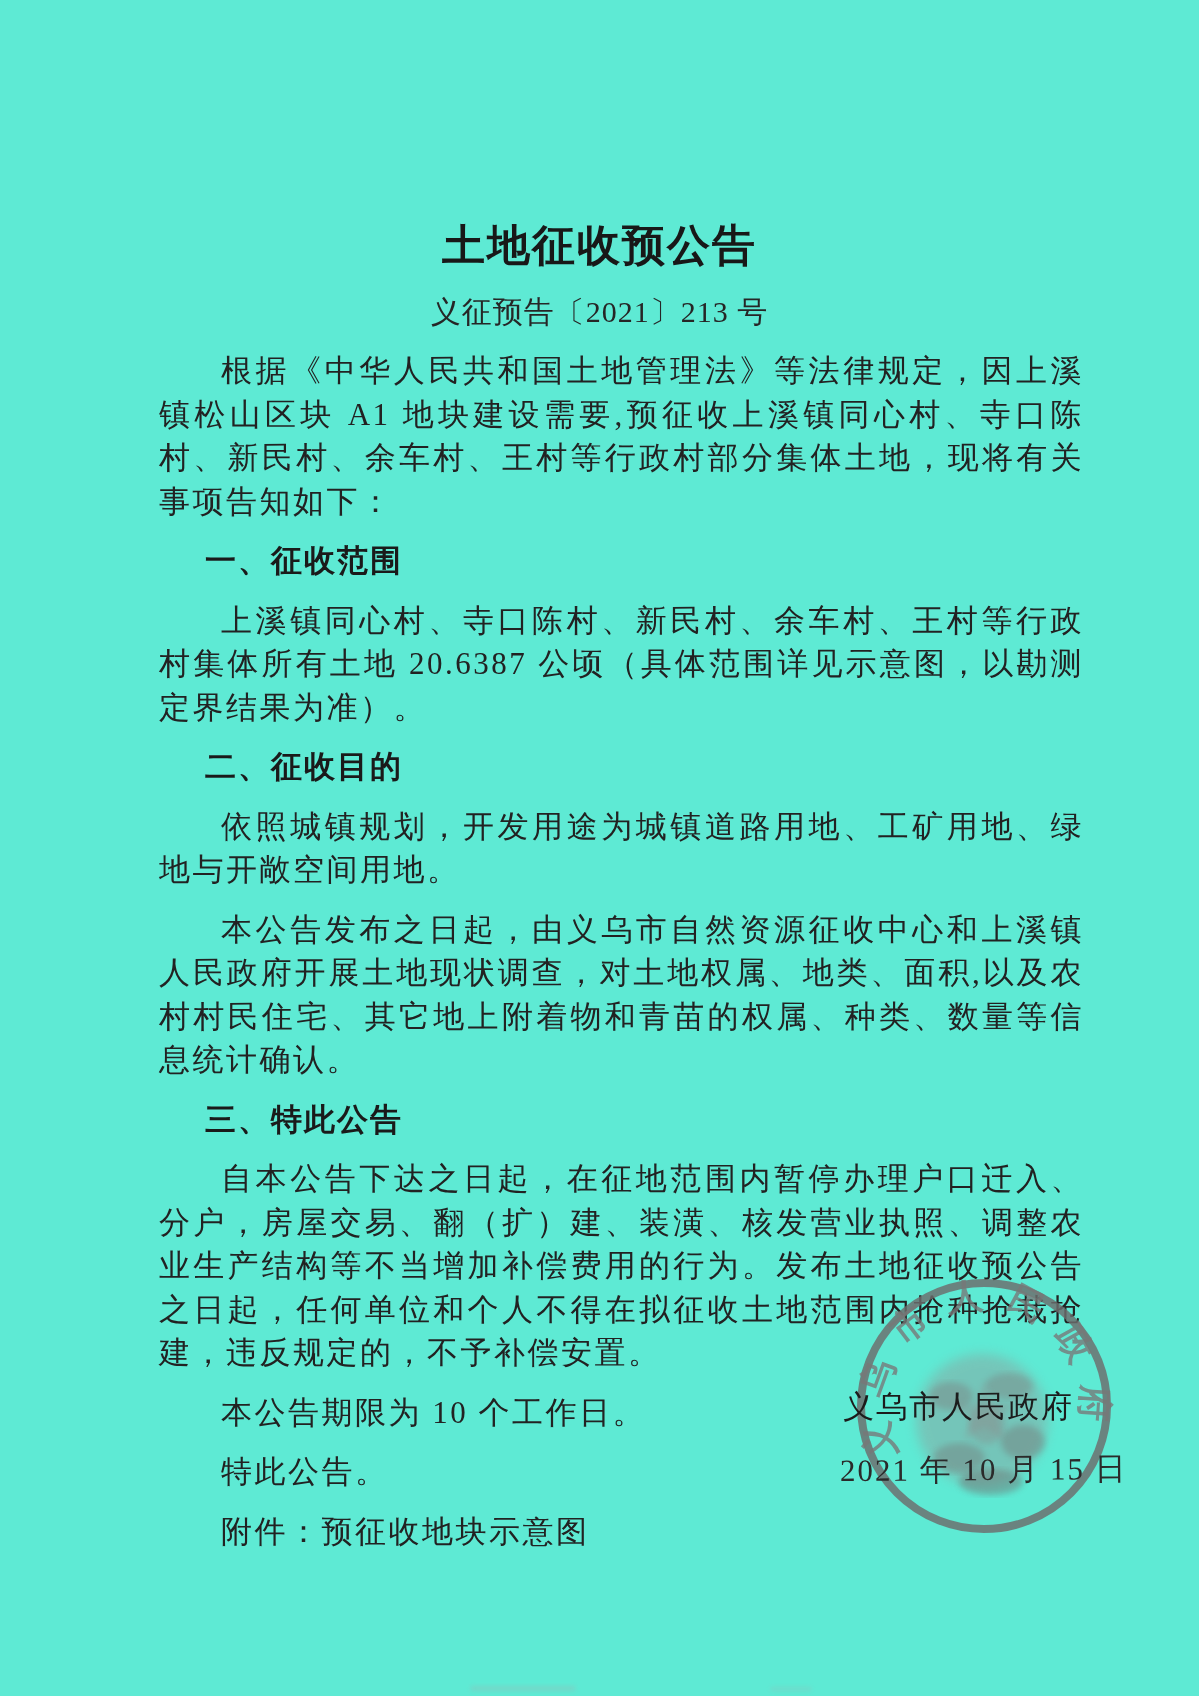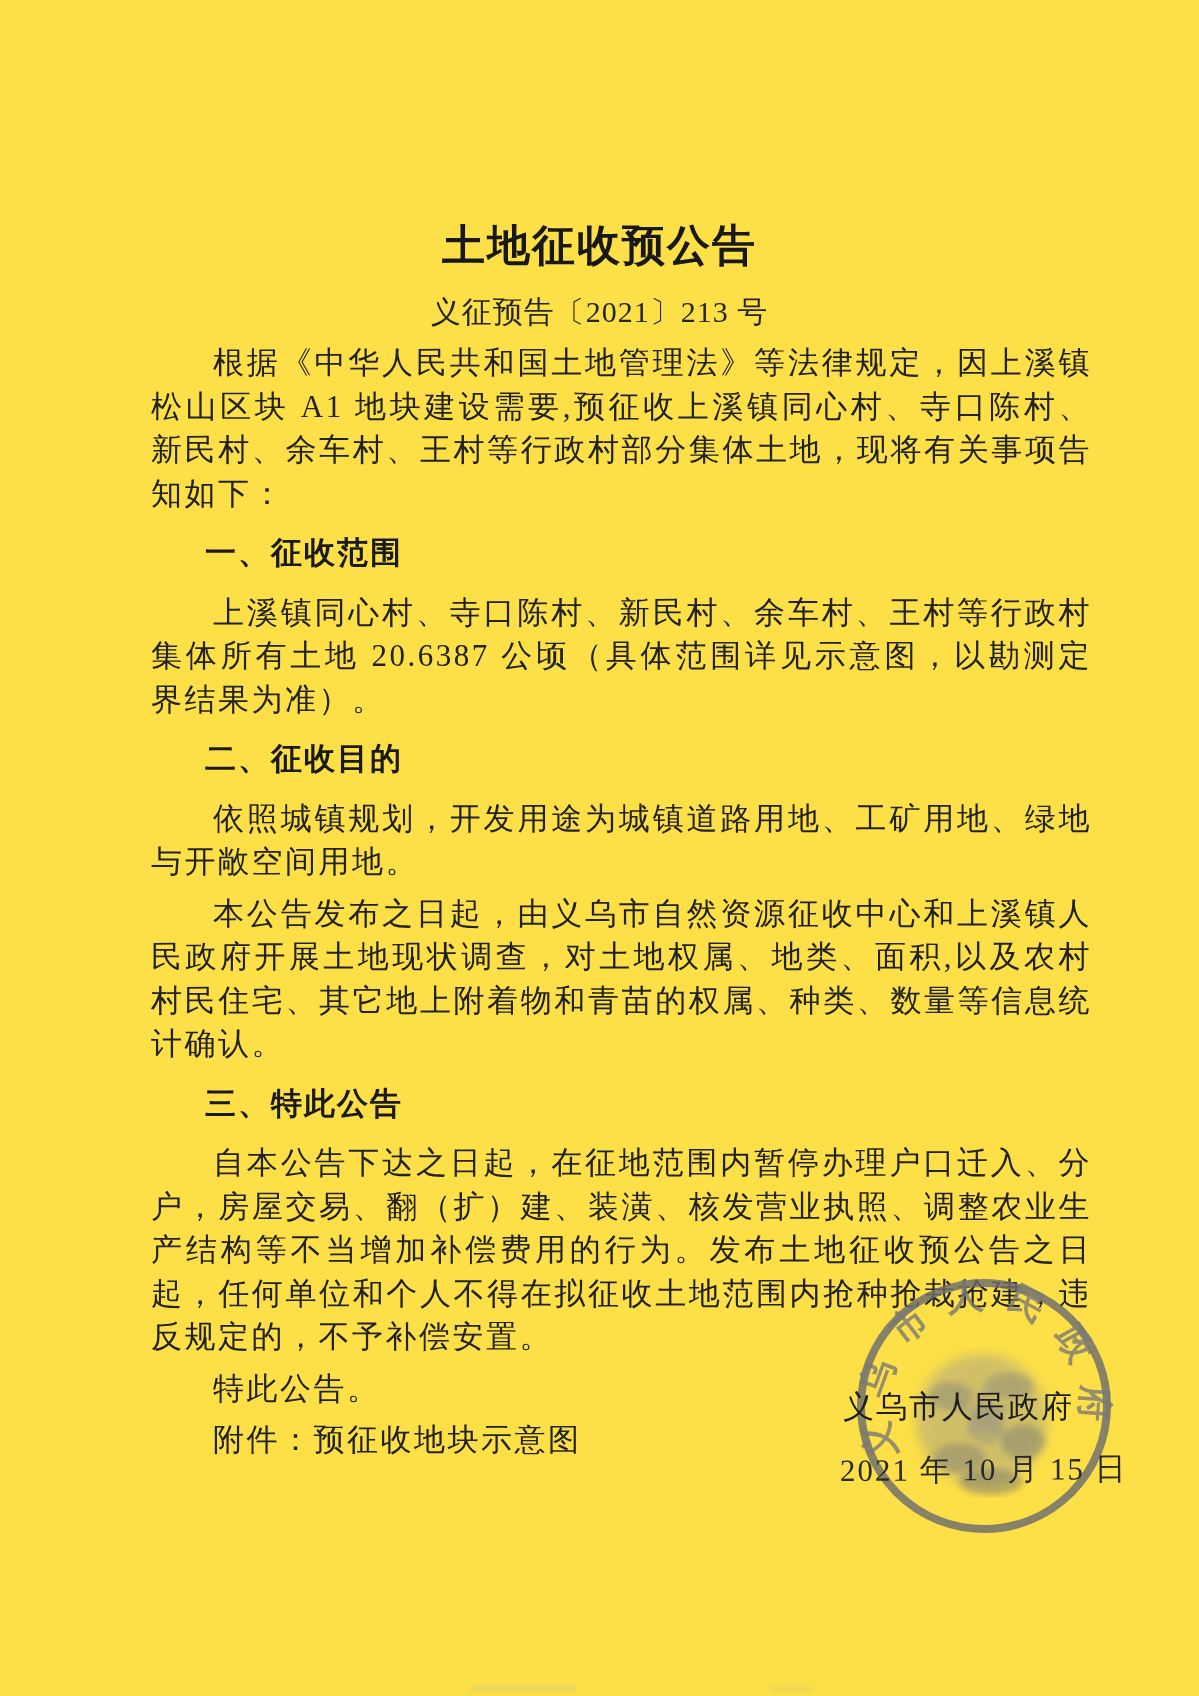--- a/index.html
+++ b/index.html
@@ -1,19 +1,19 @@
 <!DOCTYPE html>
 <html><head>
 <meta charset="utf-8">
 <style>
   html,body{margin:0;padding:0;background:#ffffff;}
   .page{
     position:relative;
     width:1199px;height:1696px;
-    background:#fde047;
+    background:#5eead4;
     overflow:hidden;
     font-family:"Liberation Serif",serif;
     color:#1f1f1f;
   }
   .title{
     position:absolute;top:221px;left:0;width:100%;
     margin:0;text-align:center;
     font-size:43px;line-height:50px;font-weight:700;
     letter-spacing:2px;
     font-family:"Liberation Serif",serif;
@@ -24,21 +24,21 @@
     text-align:center;
     font-size:30px;line-height:36px;
     letter-spacing:1px;
     color:#262626;
   }
   .doc-body{
     position:absolute;left:143px;top:333px;width:957px;
     font-size:31px;line-height:43.5px;letter-spacing:2.5px;
     color:#222;
   }
-  .doc-body p{margin:8px;text-indent:2em;text-align:justify;text-justify:inter-character;}
+  .doc-body p{margin:16px;text-indent:2em;text-align:justify;text-justify:inter-character;}
   .doc-body p.closing{text-align:left;}
   .doc-body h2{
     margin:16px 0;
     font-size:31px;line-height:43.5px;
     text-indent:2em;
     font-family:"Liberation Sans",sans-serif;
     font-weight:700;letter-spacing:2px;
     color:#1a1a1a;
   }
   .issuer{
@@ -77,20 +77,21 @@
     <p>上溪镇同心村、寺口陈村、新民村、余车村、王村等行政村集体所有土地 20.6387 公顷（具体范围详见示意图，以勘测定界结果为准）。</p>
 
     <h2>二、征收目的</h2>
     <p>依照城镇规划，开发用途为城镇道路用地、工矿用地、绿地与开敞空间用地。</p>
 
     <p>本公告发布之日起，由义乌市自然资源征收中心和上溪镇人民政府开展土地现状调查，对土地权属、地类、面积,以及农村村民住宅、其它地上附着物和青苗的权属、种类、数量等信息统计确认。</p>
 
     <h2>三、特此公告</h2>
     <p>自本公告下达之日起，在征地范围内暂停办理户口迁入、分户，房屋交易、翻（扩）建、装潢、核发营业执照、调整农业生产结构等不当增加补偿费用的行为。发布土地征收预公告之日起，任何单位和个人不得在拟征收土地范围内抢种抢栽抢建，违反规定的，不予补偿安置。</p>
 
+    <p class="closing">本公告期限为 10 个工作日。</p>
     <p class="closing">特此公告。</p>
     <p class="closing">附件：预征收地块示意图</p>
   </div>
 
   <div class="issuer">义乌市人民政府</div>
 
   <div class="issue-date">2021 年 10 月 15 日</div>
 
   <svg class="seal" viewBox="0 0 266 264" xmlns="http://www.w3.org/2000/svg">
     <defs>

